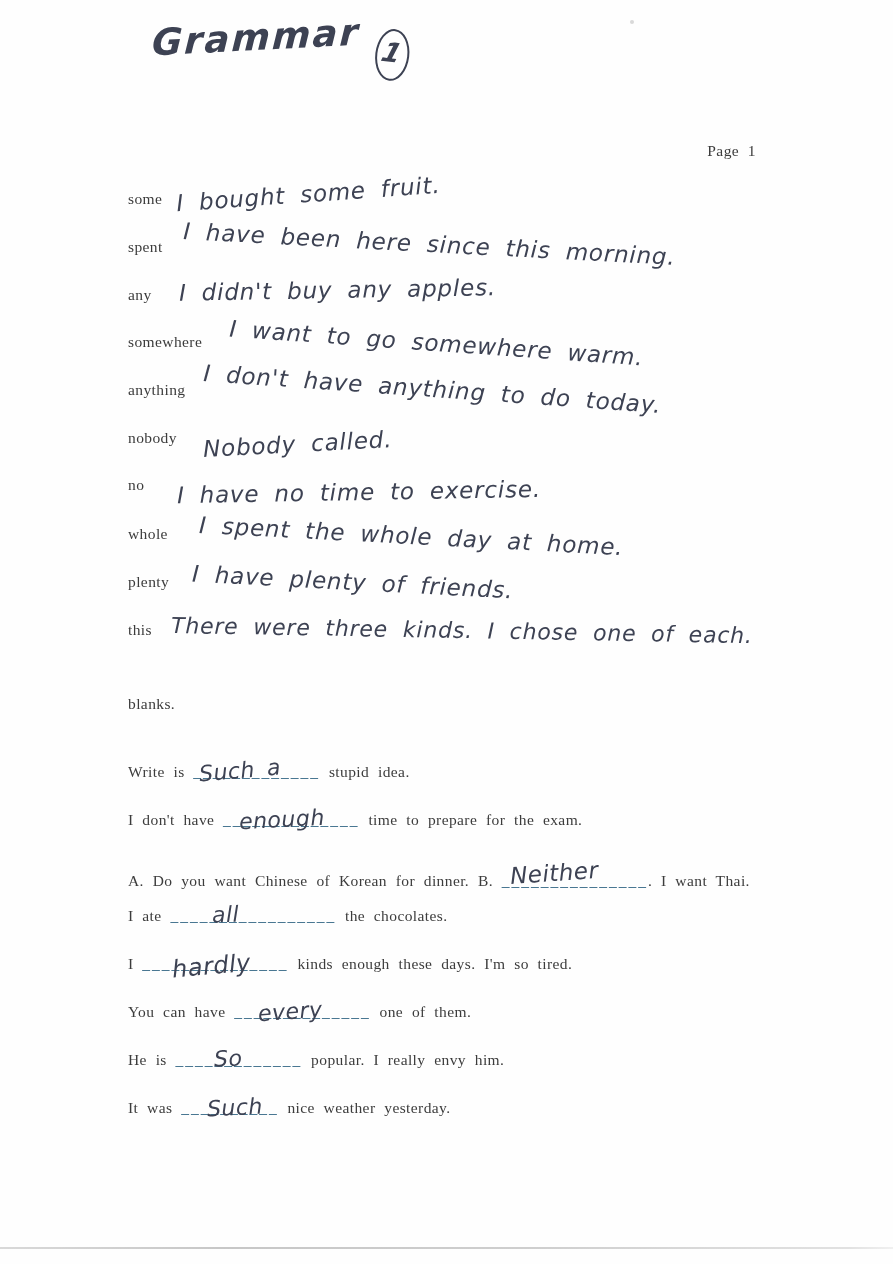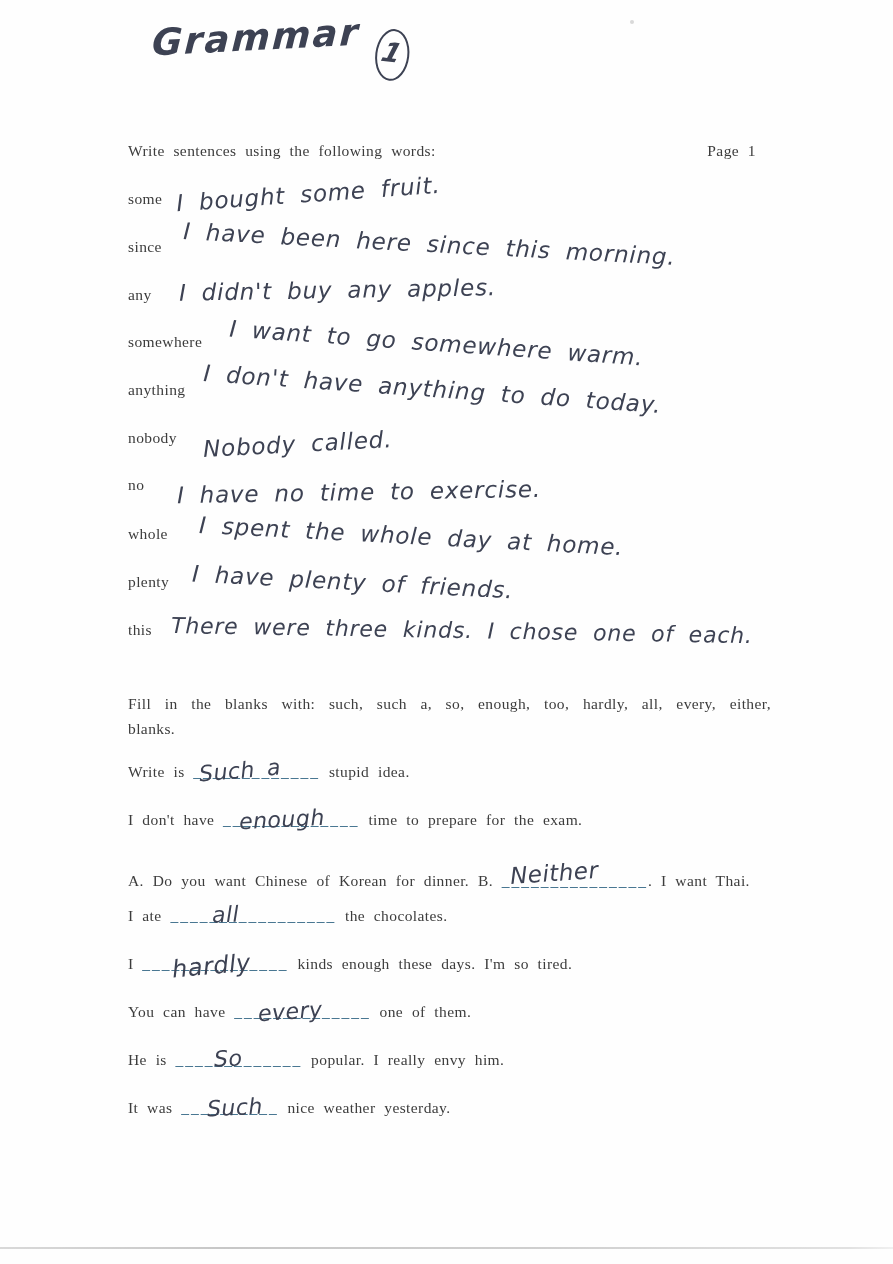--- a/index.html
+++ b/index.html
@@ -100,25 +100,24 @@
 </style>
 </head>
 <body>
 
 <div class="page">
 
   <div class="title-wrap">
     <span class="hw title-text">Grammar</span><span class="title-circle"><span class="hw">1</span></span>
   </div>
 
-  <div class="printed hdr-instruction">Write sentences using the following words:</div>
   <div class="printed hdr-page">Page 1</div>
 
   <span class="printed w-label" style="top:190px">some</span>
-  <span class="printed w-label" style="top:238px">since</span>
+  <span class="printed w-label" style="top:238px">spent</span>
   <span class="printed w-label" style="top:286px">any</span>
   <span class="printed w-label" style="top:333px">somewhere</span>
   <span class="printed w-label" style="top:381px">anything</span>
   <span class="printed w-label" style="top:429px">nobody</span>
   <span class="printed w-label" style="top:476px">no</span>
   <span class="printed w-label" style="top:525px">whole</span>
   <span class="printed w-label" style="top:573px">plenty</span>
   <span class="printed w-label" style="top:621px">this</span>
 
   <span class="hw hw-line s1-0">I bought some fruit.</span>
@@ -126,21 +125,20 @@
   <span class="hw hw-line s1-2">I didn't buy any apples.</span>
   <span class="hw hw-line s1-3">I want to go somewhere warm.</span>
   <span class="hw hw-line s1-4">I don't have anything to do today.</span>
   <span class="hw hw-line s1-5">Nobody called.</span>
   <span class="hw hw-line s1-6">I have no time to exercise.</span>
   <span class="hw hw-line s1-7">I spent the whole day at home.</span>
   <span class="hw hw-line s1-8">I have plenty of friends.</span>
   <span class="hw hw-line s1-9">There were three kinds. I chose one of each.</span>
 
   <div class="printed s2-head">
-    <span class="justify-line">Fill in the blanks with: such, such a, so, enough, too, hardly, all, every, either,</span>
     <span>blanks.</span>
   </div>
 
   <div class="printed f-row" style="top:763px">
     <span>Write is</span>
     <span class="blank"><span class="blank-text">_____________</span><span class="hw ans ans-0">Such a</span></span>
     <span>stupid idea.</span>
   </div>
 
   <div class="printed f-row" style="top:811px">

